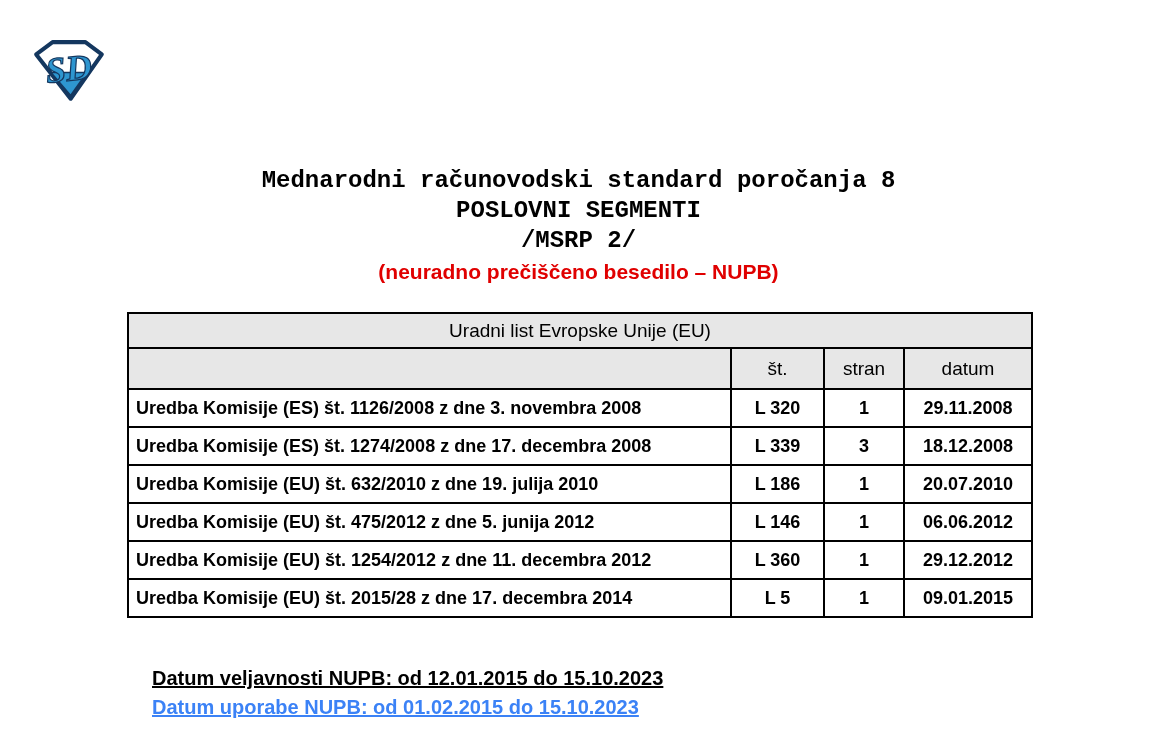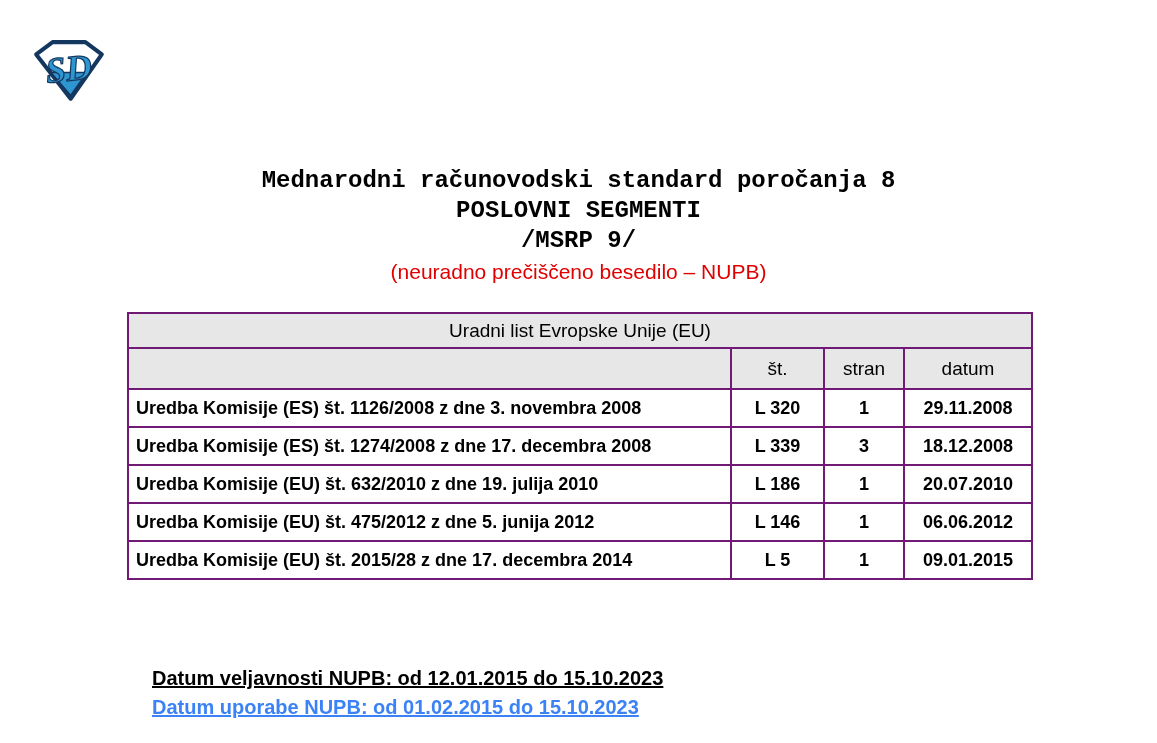--- a/index.html
+++ b/index.html
@@ -33,35 +33,35 @@
   }
   .title-line {
     font-size: 24px;
     font-weight: bold;
     line-height: 30px;
     letter-spacing: 0px;
     font-family: Liberation Mono, monospace;
   }
   .subtitle {
     font-size: 21px;
-    font-weight: normal;
+    font-weight: bold;
     line-height: 31px;
     color: #e00000;
   }
 
   table.journal {
     position: absolute;
     left: 127px;
     top: 312px;
     width: 904px;
     border-collapse: collapse;
     table-layout: fixed;
   }
   table.journal td {
-    border: 2px solid #701a75;
+    border: 2px solid #000000;
     overflow: hidden;
     white-space: nowrap;
   }
   .caption-cell {
     height: 31px;
     background: #e7e7e7;
     text-align: center;
     font-size: 19px;
     font-weight: normal;
   }
@@ -111,21 +111,21 @@
   <svg viewBox="0 0 100 78" width="82" height="64">
     <path d="M10 20 L30 5 L70 5 L90 20 L52 74 Z" fill="#ffffff" stroke="#14375f" stroke-width="5" stroke-linejoin="round"></path>
     <path d="M28 42 L72 42 L52 70 Z" fill="#2e96d0" stroke="#14375f" stroke-width="2" stroke-linejoin="round"></path>
     <text x="50" y="52" text-anchor="middle" font-family="Liberation Serif, serif" font-size="44" font-style="italic" font-weight="bold" fill="#2e96d0" stroke="#14375f" stroke-width="1.5" transform="rotate(-6 50 40)">SD</text>
   </svg>
 </div>
 
 <div class="titles">
   <div class="title-line">Mednarodni računovodski standard poročanja 8</div>
   <div class="title-line">POSLOVNI SEGMENTI</div>
-  <div class="title-line">/MSRP 9/</div>
+  <div class="title-line">/MSRP 2/</div>
   <div class="subtitle">(neuradno prečiščeno besedilo – NUPB)</div>
 </div>
 
 <table class="journal">
   <colgroup>
     <col style="width:603px">
     <col style="width:93px">
     <col style="width:80px">
     <col style="width:128px">
   </colgroup>
@@ -157,20 +157,26 @@
       <td class="cell-center">1</td>
       <td class="cell-center">20.07.2010</td>
     </tr>
     <tr class="data-row">
       <td class="cell-label">Uredba Komisije (EU) št. 475/2012 z dne 5. junija 2012</td>
       <td class="cell-center">L 146</td>
       <td class="cell-center">1</td>
       <td class="cell-center">06.06.2012</td>
     </tr>
     <tr class="data-row">
+      <td class="cell-label">Uredba Komisije (EU) št. 1254/2012 z dne 11. decembra 2012</td>
+      <td class="cell-center">L 360</td>
+      <td class="cell-center">1</td>
+      <td class="cell-center">29.12.2012</td>
+    </tr>
+    <tr class="data-row">
       <td class="cell-label">Uredba Komisije (EU) št. 2015/28 z dne 17. decembra 2014</td>
       <td class="cell-center">L 5</td>
       <td class="cell-center">1</td>
       <td class="cell-center">09.01.2015</td>
     </tr>
   </tbody>
 </table>
 
 <div class="footer">
   <div class="footer-line-black">Datum veljavnosti NUPB: od 12.01.2015 do 15.10.2023</div>

